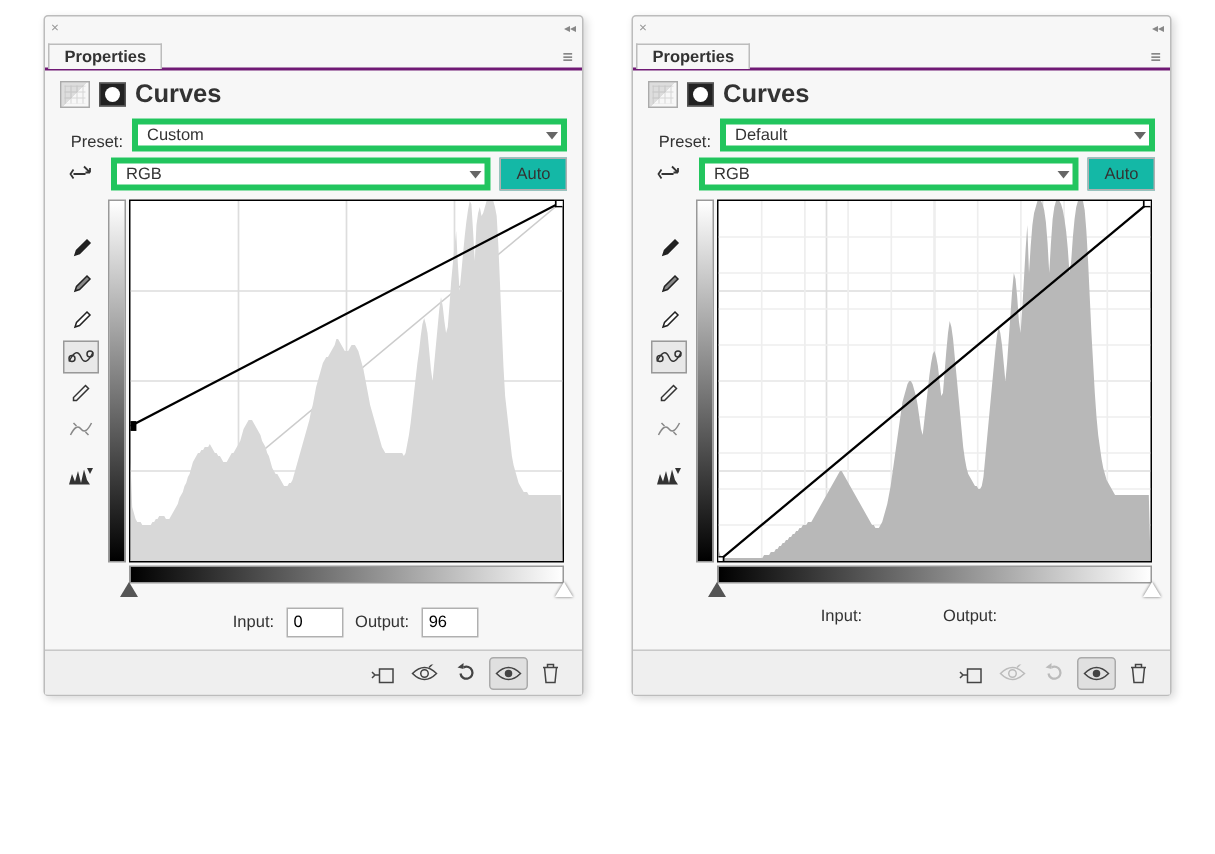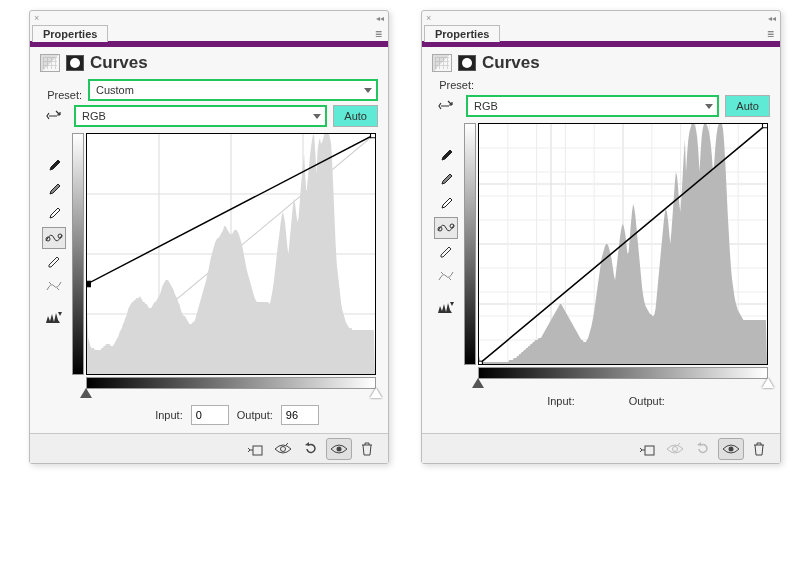--- a/index.html
+++ b/index.html
@@ -30,21 +30,21 @@
     align-items: center;
     justify-content: space-between;
     padding: 0 4px;
     font-size: 9px;
     color: #999;
   }
   .panel-titlebar .x { cursor: pointer; }
   .collapse-arrows { font-size: 8px; color: #888; }
   .tabbar {
     display: flex;
-    border-bottom: 6px solid #701a75;
+    border-bottom: 2px solid #701a75;
     padding-left: 2px;
     align-items: flex-end;
     height: 22px;
   }
   .tab {
     background: #f7f7f7;
     border: 1px solid #bcbcbc;
     border-bottom: none;
     padding: 2px 10px;
     font-weight: bold;
@@ -104,21 +104,21 @@
   .row {
     display: flex;
     align-items: flex-end;
     gap: 6px;
     padding: 2px 10px;
   }
   .label { width: 42px; text-align: right; }
   select, .select {
     flex: 1;
     height: 22px;
-    border: 2px solid #22c55e;
+    border: 4px solid #22c55e;
     background: #fff;
     font-size: 11px;
     padding: 0 18px 0 6px;
     appearance: none;
     position: relative;
     display: flex;
     align-items: center;
   }
   .select-wrap { position: relative; flex: 1; display: flex; }
   .select-wrap::after {
@@ -129,21 +129,21 @@
     margin-top: -2px;
     border-left: 4px solid transparent;
     border-right: 4px solid transparent;
     border-top: 5px solid #666;
     pointer-events: none;
   }
   .button {
     height: 22px;
     padding: 0 10px;
     border: 1px solid #b0b0b0;
-    background: #5eead4;
+    background: #14b8a6;
     font-size: 11px;
     display: flex;
     align-items: center;
     cursor: pointer;
   }
   .curves-body {
     display: flex;
     padding: 4px 10px 2px 10px;
     gap: 4px;
   }
@@ -420,20 +420,23 @@
     <span class="menu">≡</span>
   </div>
   <div class="adj-header">
     <div class="adj-icon"></div>
     <div class="mask-icon"></div>
     <div class="adj-title">Curves</div>
   </div>
 
   <div class="row">
     <span class="label">Preset:</span>
+    <div class="select-wrap">
+      <div class="select">Default</div>
+    </div>
   </div>
 
   <div class="row">
     <div class="toolcol-top">
       <div class="toolbtn">
         <svg width="16" height="14" viewBox="0 0 16 14">
             <path d="M3 4 L1 7 L3 10 M3 7 L11 7 M10 2 L14 6 M14 6 L14 3 M14 6 L11 6" stroke="#333" stroke-width="1.2" fill="none"></path>
           </svg>
       </div>
     </div>

